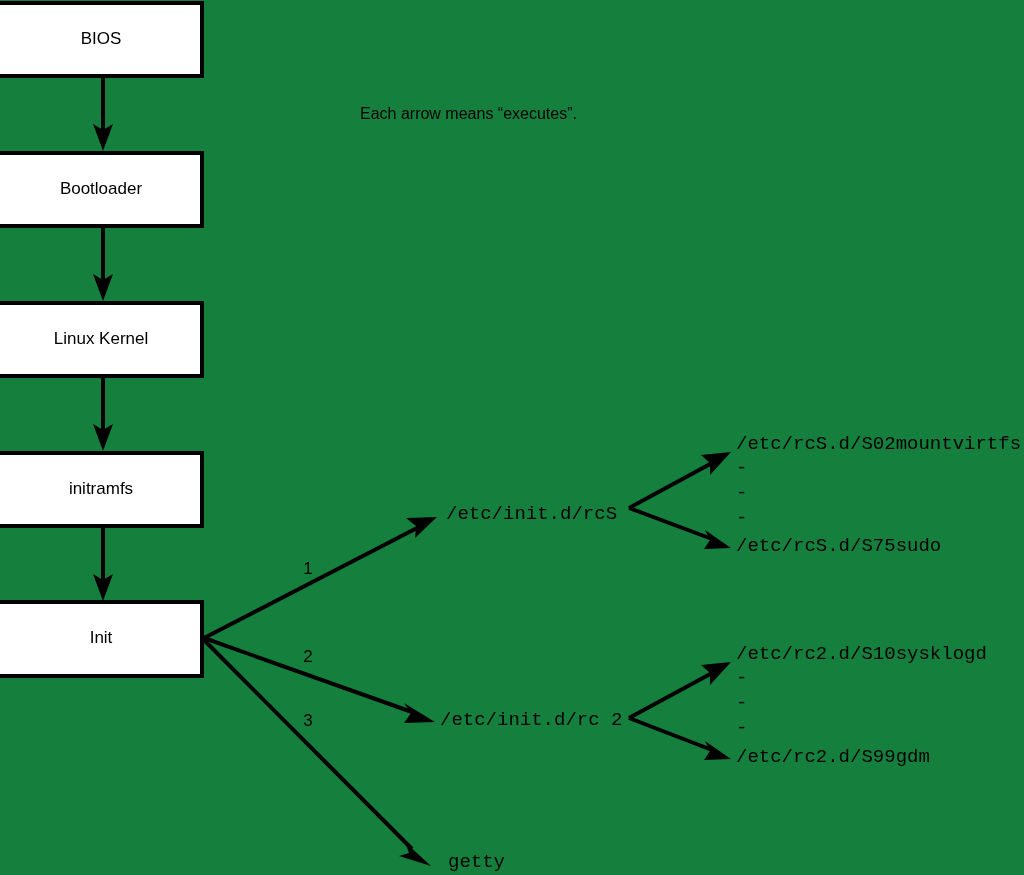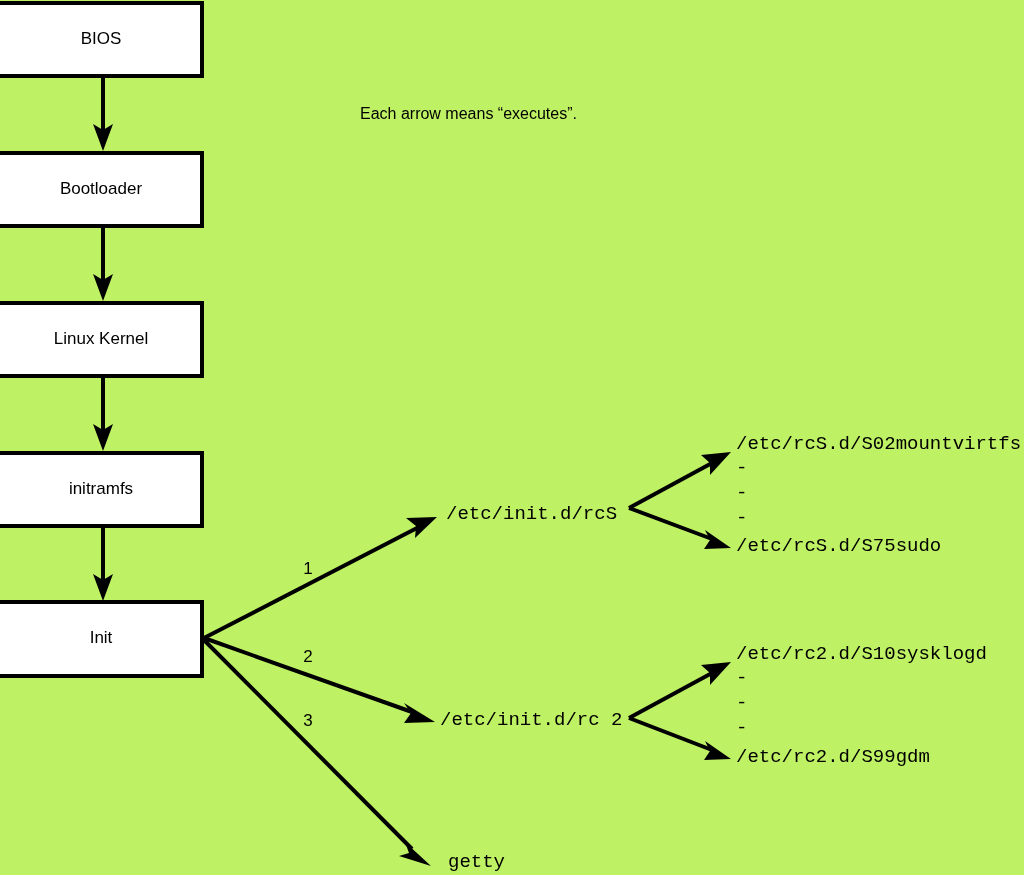--- a/index.html
+++ b/index.html
@@ -10,21 +10,21 @@
   body {
     width: 1024px;
     height: 875px;
     font-family: "Liberation Sans", sans-serif;
     overflow: hidden;
   }
   #diagram-root {
     position: relative;
     width: 1024px;
     height: 875px;
-    background: #bef264;
+    background: #15803d;
     text-align: right;
   }
   svg#boot-diagram {
     display: block;
     width: 1024px;
     height: 875px;
   }
   .box-rect {
     fill: #ffffff;
     stroke: #000000;

